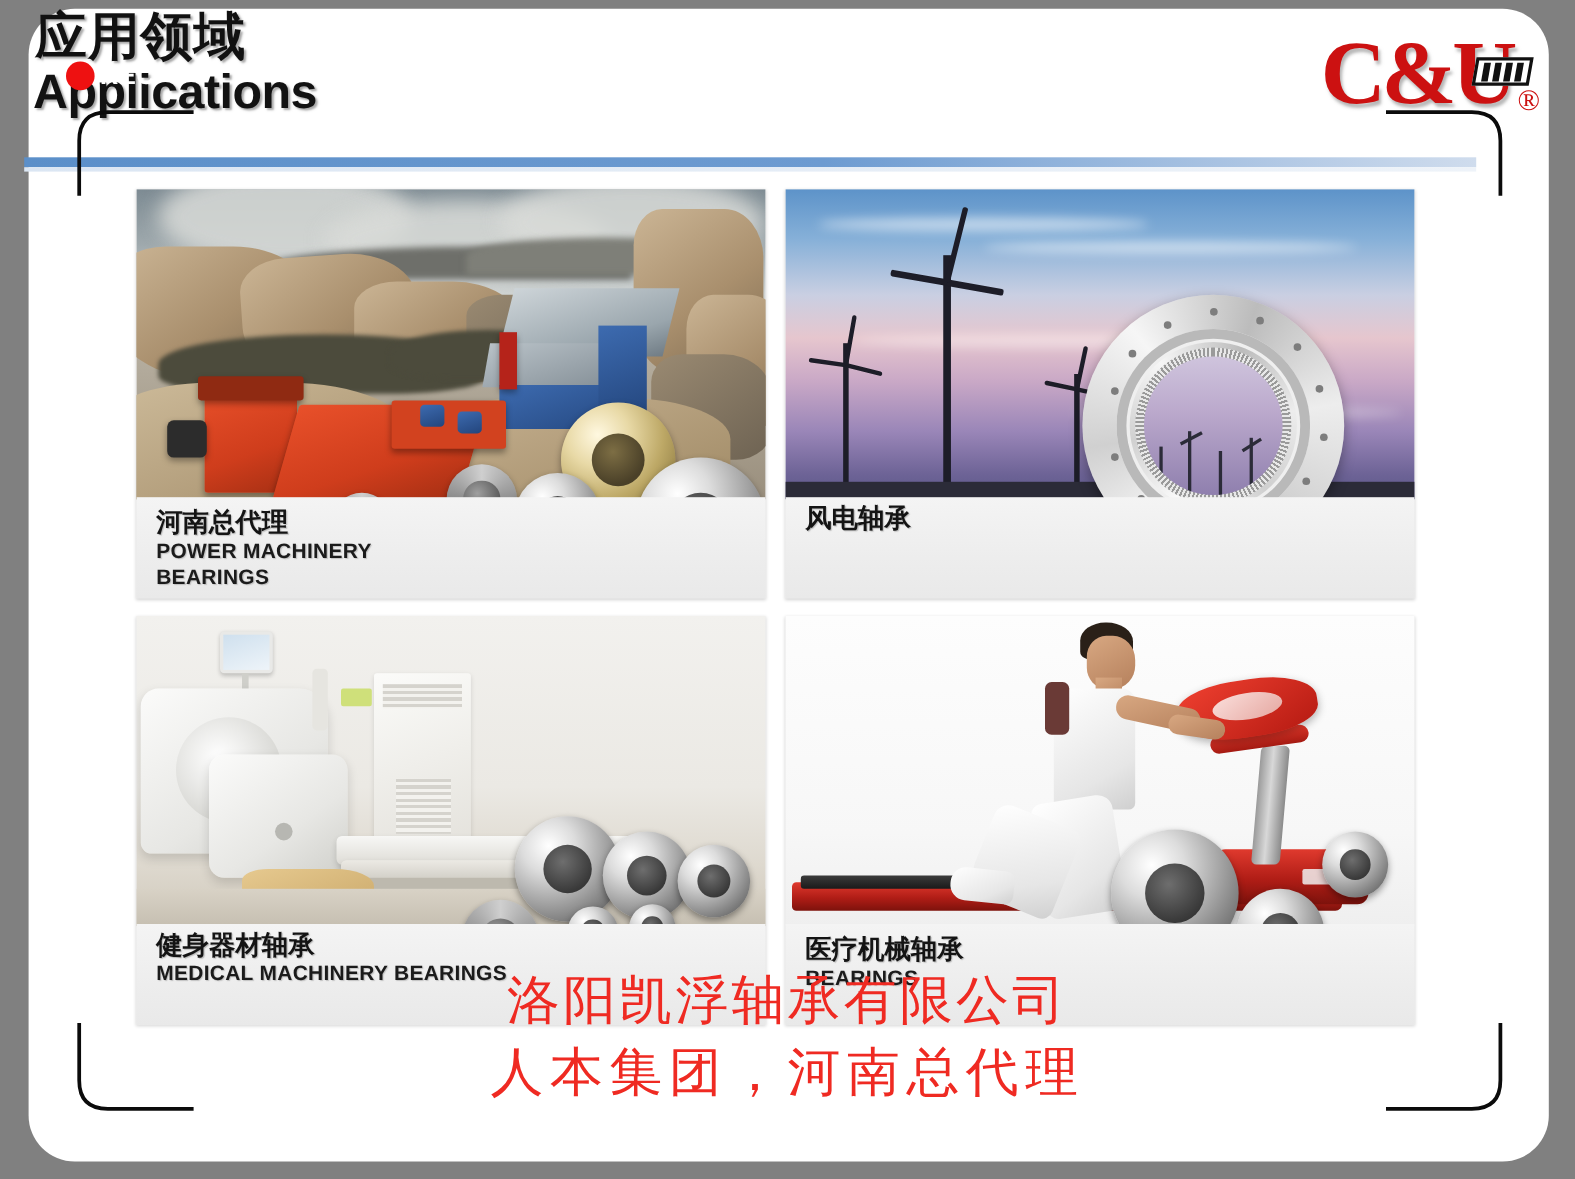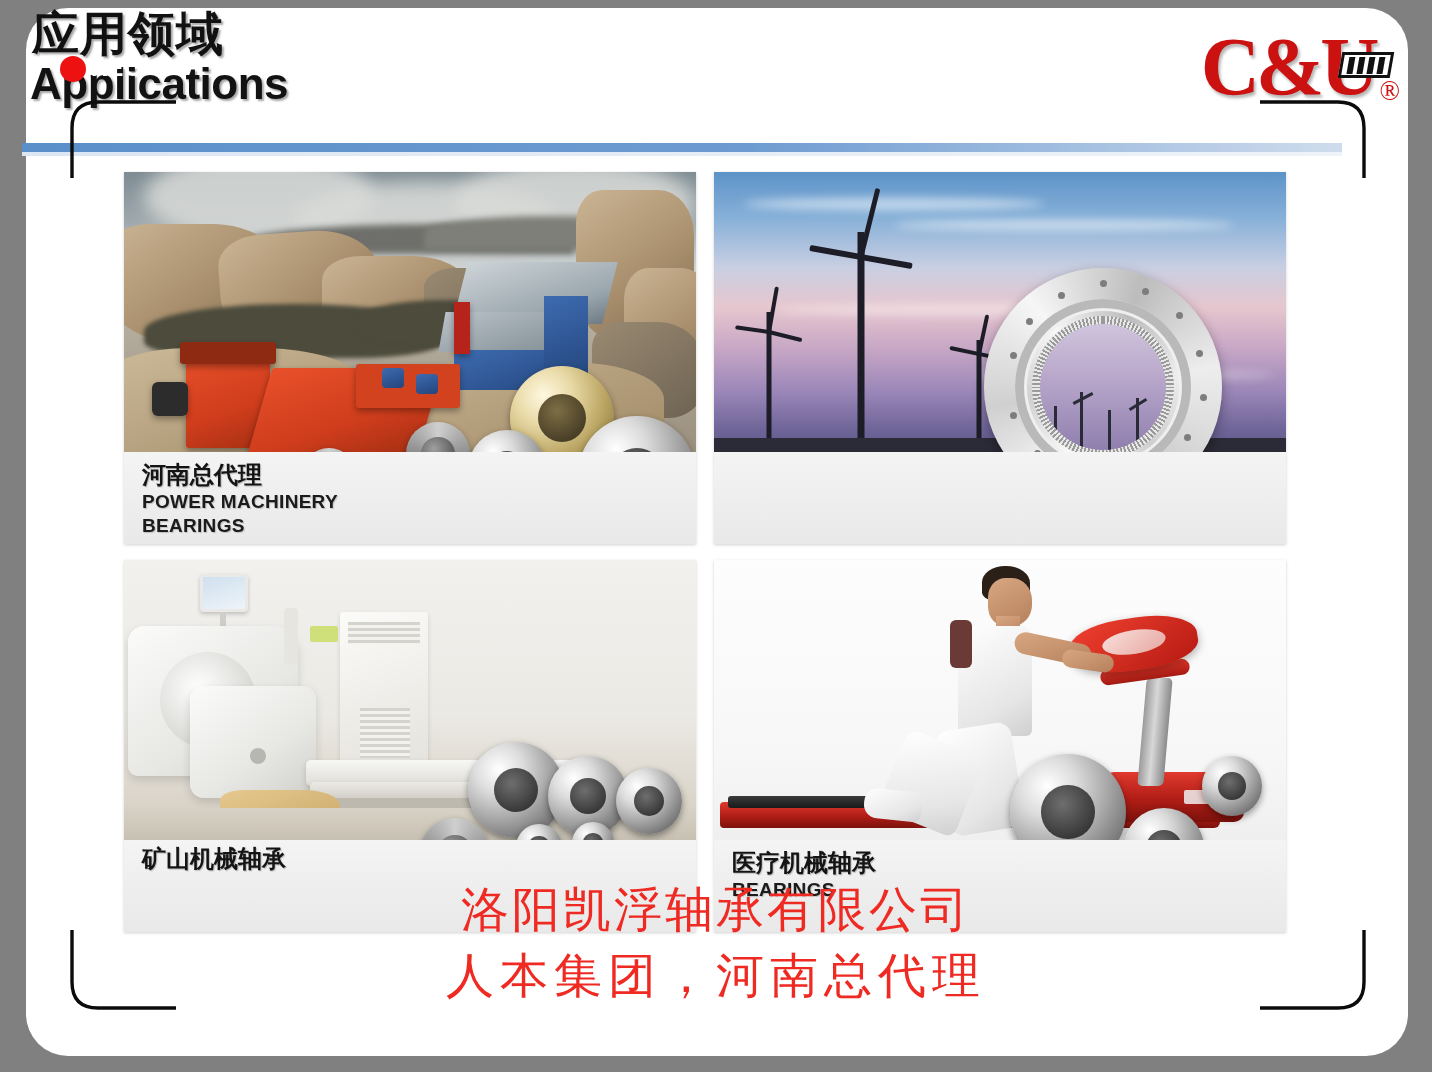--- a/index.html
+++ b/index.html
@@ -377,20 +377,21 @@
             <div style="position:absolute; left:14px; bottom:0; width:3px; height:44px; background:#2b2b38;"></div>
             <div style="position:absolute; left:40px; bottom:0; width:3px; height:58px; background:#2b2b38;"></div>
             <div style="position:absolute; left:68px; bottom:0; width:3px; height:40px; background:#2b2b38;"></div>
             <div style="position:absolute; left:96px; bottom:0; width:3px; height:52px; background:#2b2b38;"></div>
             <div style="position:absolute; left:32px; bottom:50px; width:22px; height:3px; background:#2b2b38; transform:rotate(-28deg);"></div>
             <div style="position:absolute; left:88px; bottom:44px; width:20px; height:3px; background:#2b2b38; transform:rotate(-32deg);"></div>
           </div>
         </div>
       </div>
       <div class="card-caption cap-tall">
+        <div class="cap-cn">风电轴承</div>
       </div>
     </div>
 
     <div class="card">
       <div class="card-photo">
         <div class="ph">
           <div class="med-room"></div>
           <div class="ac-unit" style="left:216px; top:52px; width:88px; height:158px;"></div>
           <div class="ac-vent" style="left:224px; top:62px; width:72px; height:22px;"></div>
           <div class="ac-vent" style="left:236px; top:148px; width:50px; height:50px;"></div>
@@ -412,21 +413,22 @@
 
           <div class="brg" style="left:344px; top:182px; width:96px; height:96px;"></div>
           <div class="brg" style="left:424px; top:196px; width:80px; height:80px;"></div>
           <div class="brg" style="left:492px; top:208px; width:66px; height:66px;"></div>
           <div class="taper" style="left:296px; top:258px; width:70px; height:70px;"></div>
           <div class="brg" style="left:392px; top:264px; width:46px; height:46px;"></div>
           <div class="brg" style="left:448px; top:262px; width:42px; height:42px;"></div>
         </div>
       </div>
       <div class="card-caption cap-tall">
-        <div class="cap-cn">矿山机械轴承</div>
+        <div class="cap-cn">健身器材轴承</div>
+        <div class="cap-en">MEDICAL MACHINERY BEARINGS</div>
       </div>
     </div>
 
     <div class="card">
       <div class="card-photo">
         <div class="ph">
           <div class="fit-bg"></div>
 
           <div class="tread-base" style="left:6px;  top:242px; width:500px; height:26px;"></div>
           <div class="tread-belt" style="left:14px; top:236px; width:300px; height:12px;"></div>

